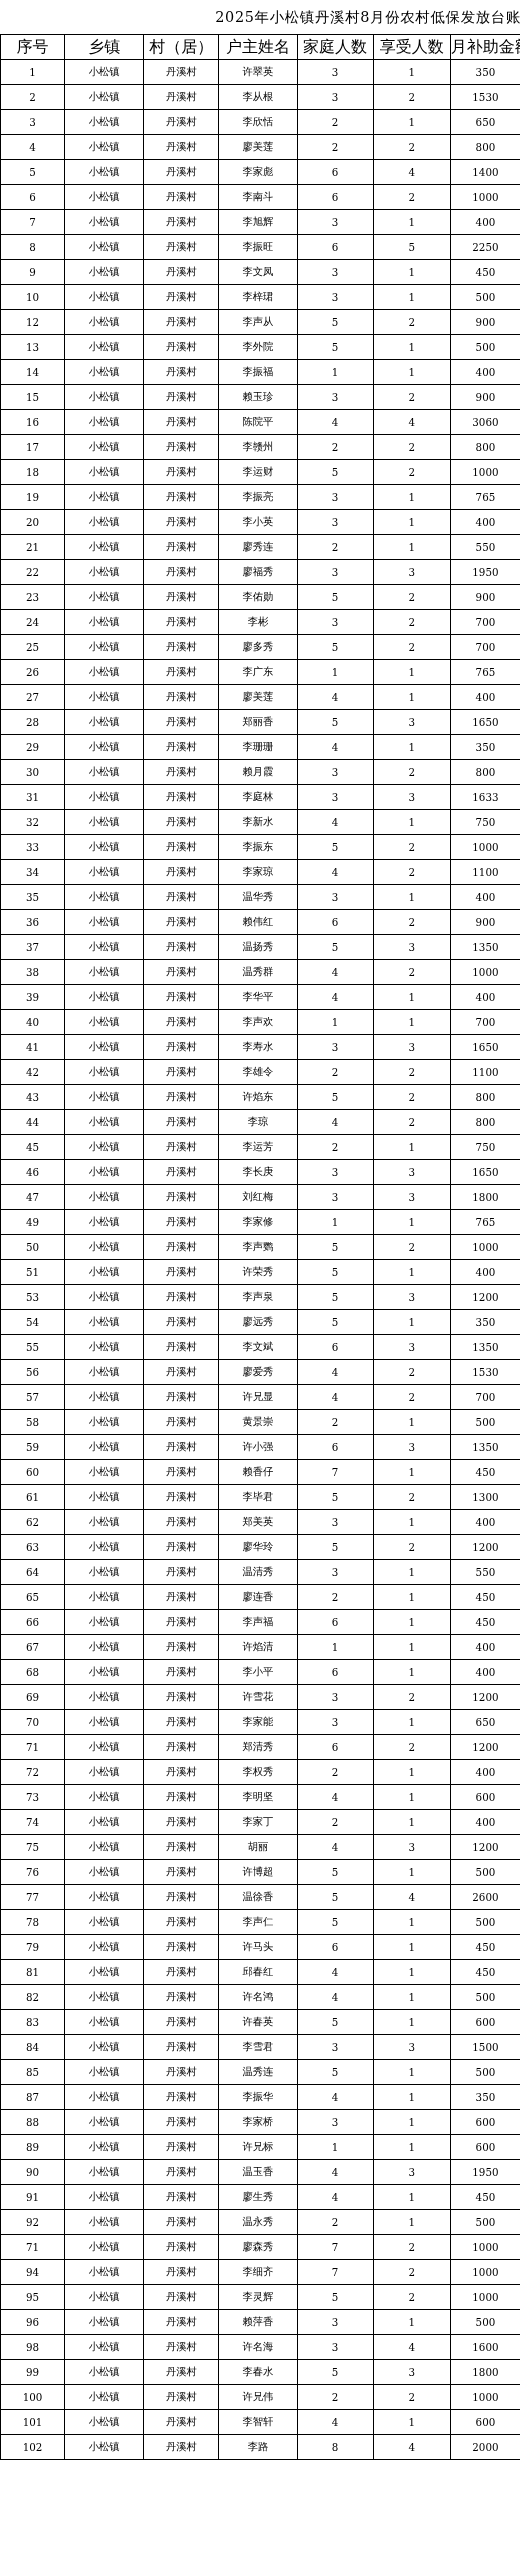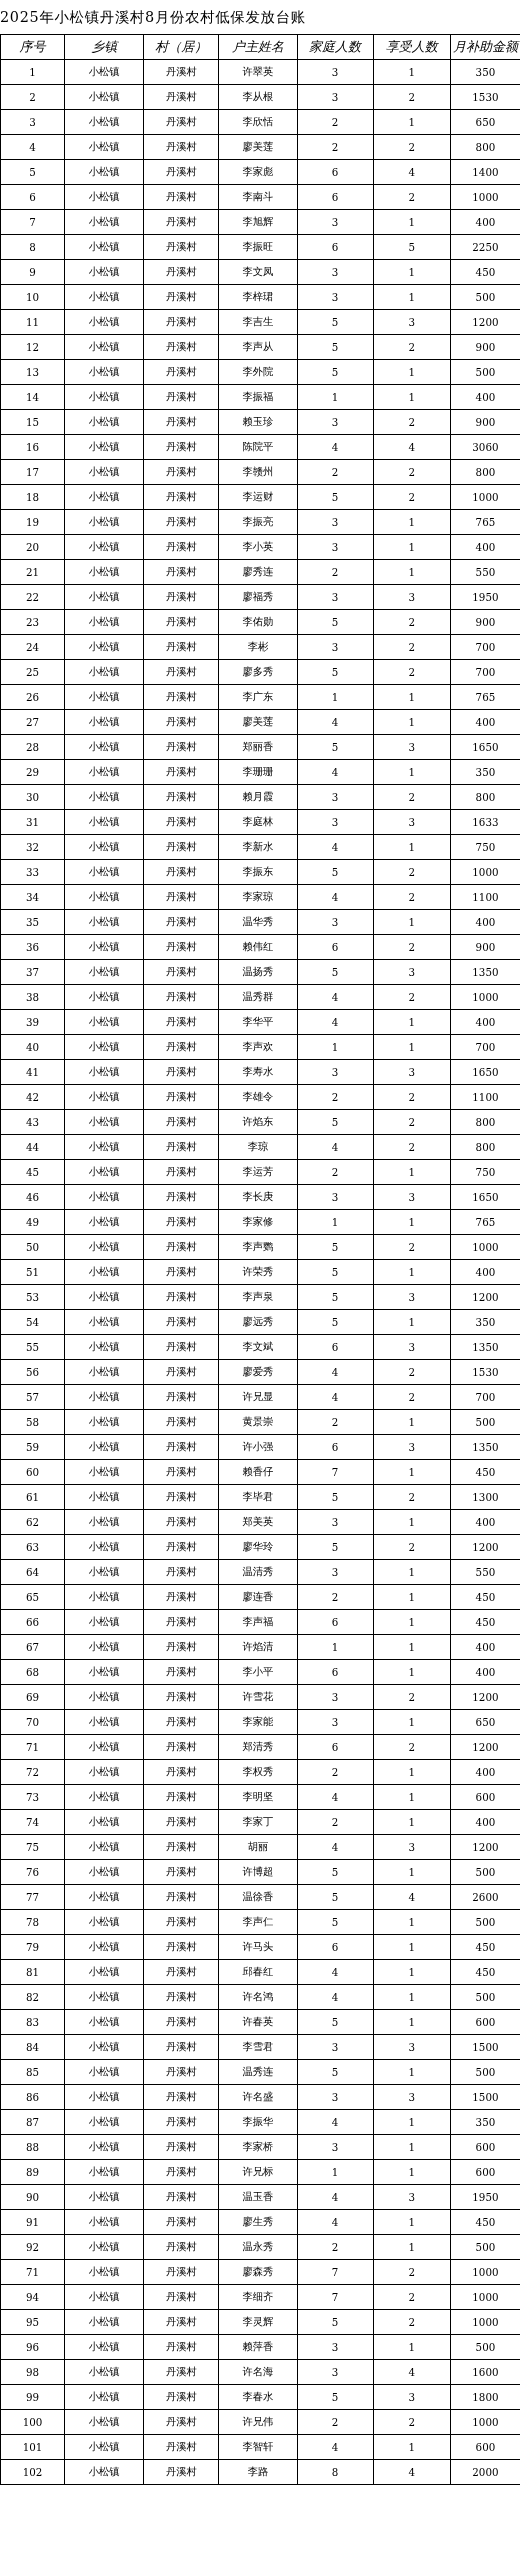--- a/index.html
+++ b/index.html
@@ -9,21 +9,21 @@
     color: #000000;
     font-family: "DejaVu Serif", "Liberation Serif", serif;
   }
   .page {
     width: 521px;
     background: #ffffff;
   }
   .title {
     height: 34px;
     line-height: 34px;
-    text-align: left;
+    text-align: right;
     font-size: 14.4px;
     letter-spacing: 0.7px;
     white-space: nowrap;
     overflow: hidden;
   }
   table.ledger {
     border-collapse: collapse;
     table-layout: fixed;
     width: 521px;
   }
@@ -33,22 +33,21 @@
     height: 24px;
     padding: 0;
     text-align: center;
     vertical-align: middle;
     font-weight: normal;
     font-size: 10.3px;
     overflow: hidden;
     white-space: nowrap;
   }
   table.ledger th {
-    font-size: 13px;
-    font-style: italic;
+    font-size: 16px;
   }
   td.num {
     font-size: 10.3px;
   }
 </style>
 </head>
 <body>
 
 <div class="page">
   <div class="title">2025年小松镇丹溪村8月份农村低保发放台账</div>
@@ -160,29 +159,20 @@
         <tr>
           <td class="num">10</td>
           <td>小松镇</td>
           <td>丹溪村</td>
           <td>李梓珺</td>
           <td class="num">3</td>
           <td class="num">1</td>
           <td class="num">500</td>
         </tr>
         <tr>
-          <td class="num">11</td>
-          <td>小松镇</td>
-          <td>丹溪村</td>
-          <td>李吉生</td>
-          <td class="num">5</td>
-          <td class="num">3</td>
-          <td class="num">1200</td>
-        </tr>
-        <tr>
           <td class="num">12</td>
           <td>小松镇</td>
           <td>丹溪村</td>
           <td>李声从</td>
           <td class="num">5</td>
           <td class="num">2</td>
           <td class="num">900</td>
         </tr>
         <tr>
           <td class="num">13</td>
@@ -482,20 +472,29 @@
           <td class="num">750</td>
         </tr>
         <tr>
           <td class="num">46</td>
           <td>小松镇</td>
           <td>丹溪村</td>
           <td>李长庚</td>
           <td class="num">3</td>
           <td class="num">3</td>
           <td class="num">1650</td>
+        </tr>
+        <tr>
+          <td class="num">47</td>
+          <td>小松镇</td>
+          <td>丹溪村</td>
+          <td>刘红梅</td>
+          <td class="num">3</td>
+          <td class="num">3</td>
+          <td class="num">1800</td>
         </tr>
         <tr>
           <td class="num">49</td>
           <td>小松镇</td>
           <td>丹溪村</td>
           <td>李家修</td>
           <td class="num">1</td>
           <td class="num">1</td>
           <td class="num">765</td>
         </tr>
@@ -797,29 +796,20 @@
           <td class="num">1500</td>
         </tr>
         <tr>
           <td class="num">85</td>
           <td>小松镇</td>
           <td>丹溪村</td>
           <td>温秀连</td>
           <td class="num">5</td>
           <td class="num">1</td>
           <td class="num">500</td>
-        </tr>
-        <tr>
-          <td class="num">86</td>
-          <td>小松镇</td>
-          <td>丹溪村</td>
-          <td>许名盛</td>
-          <td class="num">3</td>
-          <td class="num">3</td>
-          <td class="num">1500</td>
         </tr>
         <tr>
           <td class="num">87</td>
           <td>小松镇</td>
           <td>丹溪村</td>
           <td>李振华</td>
           <td class="num">4</td>
           <td class="num">1</td>
           <td class="num">350</td>
         </tr>

